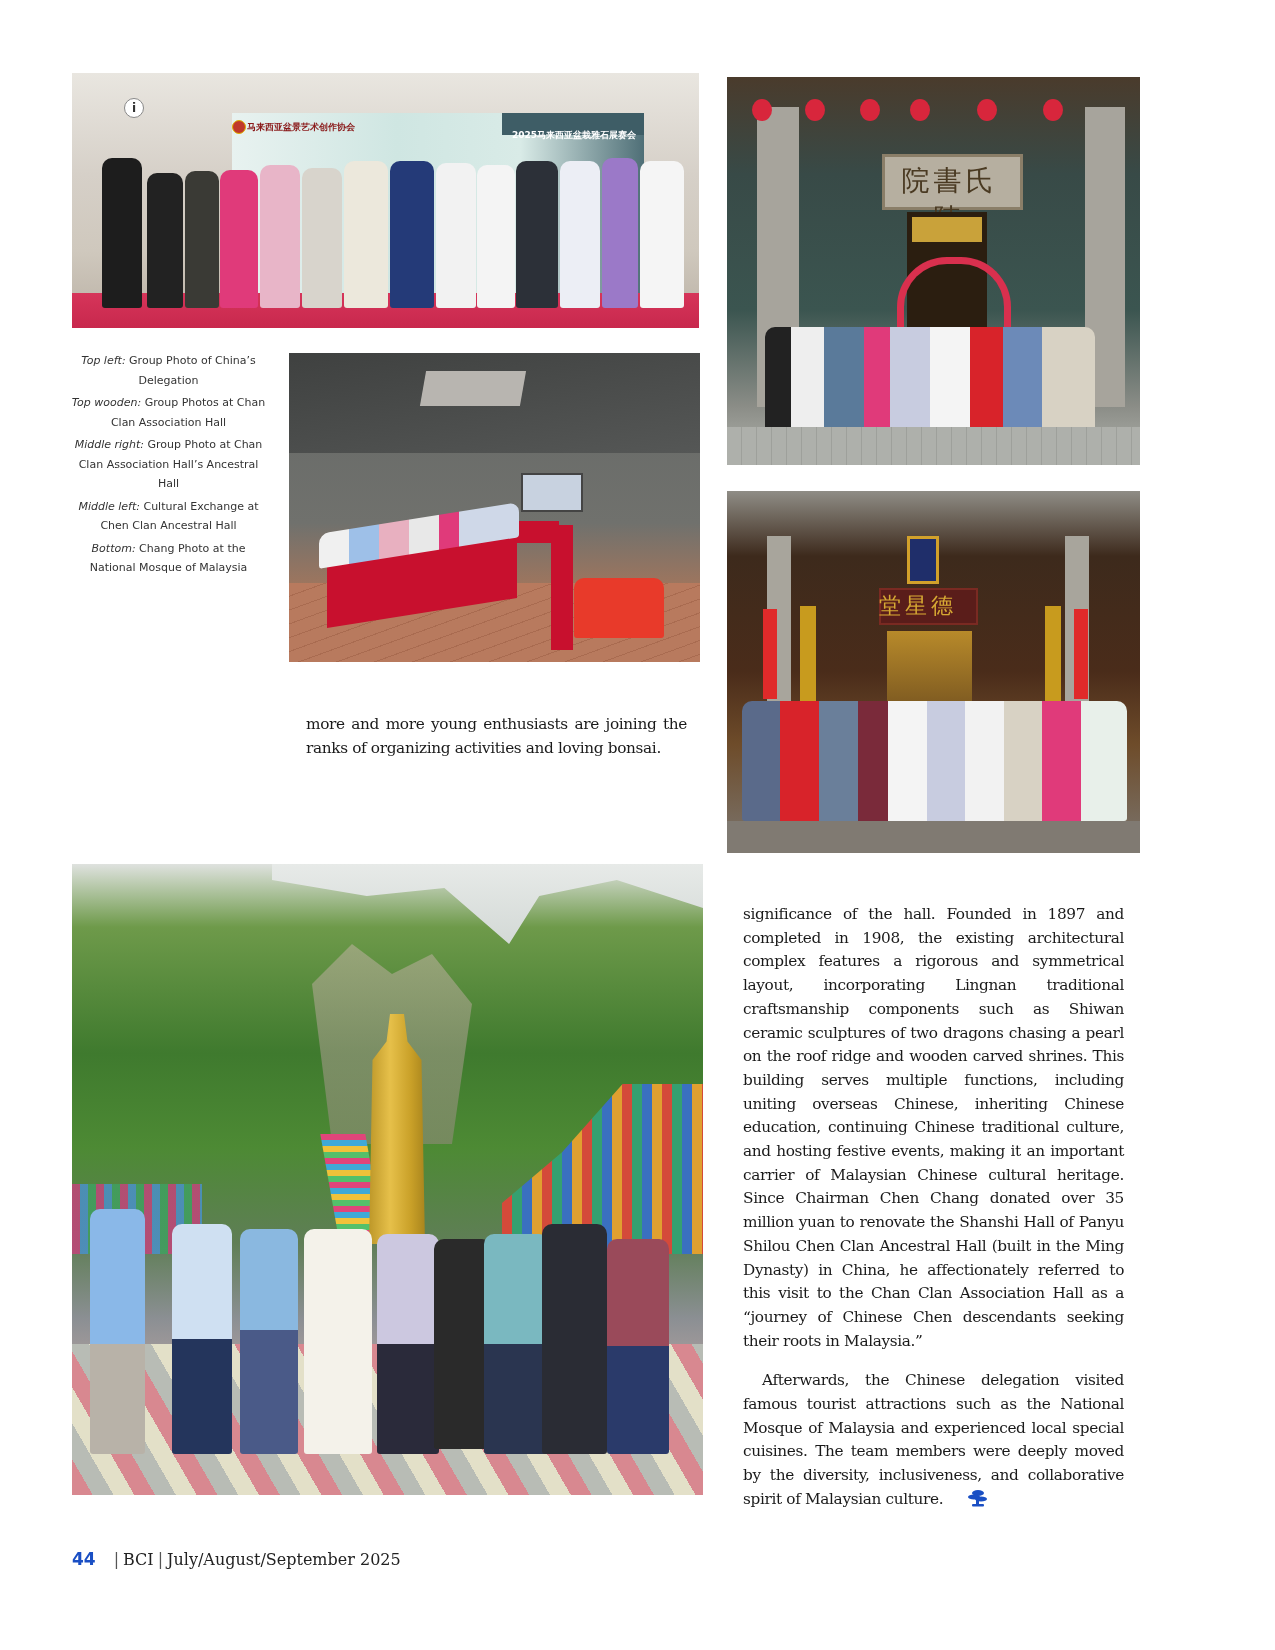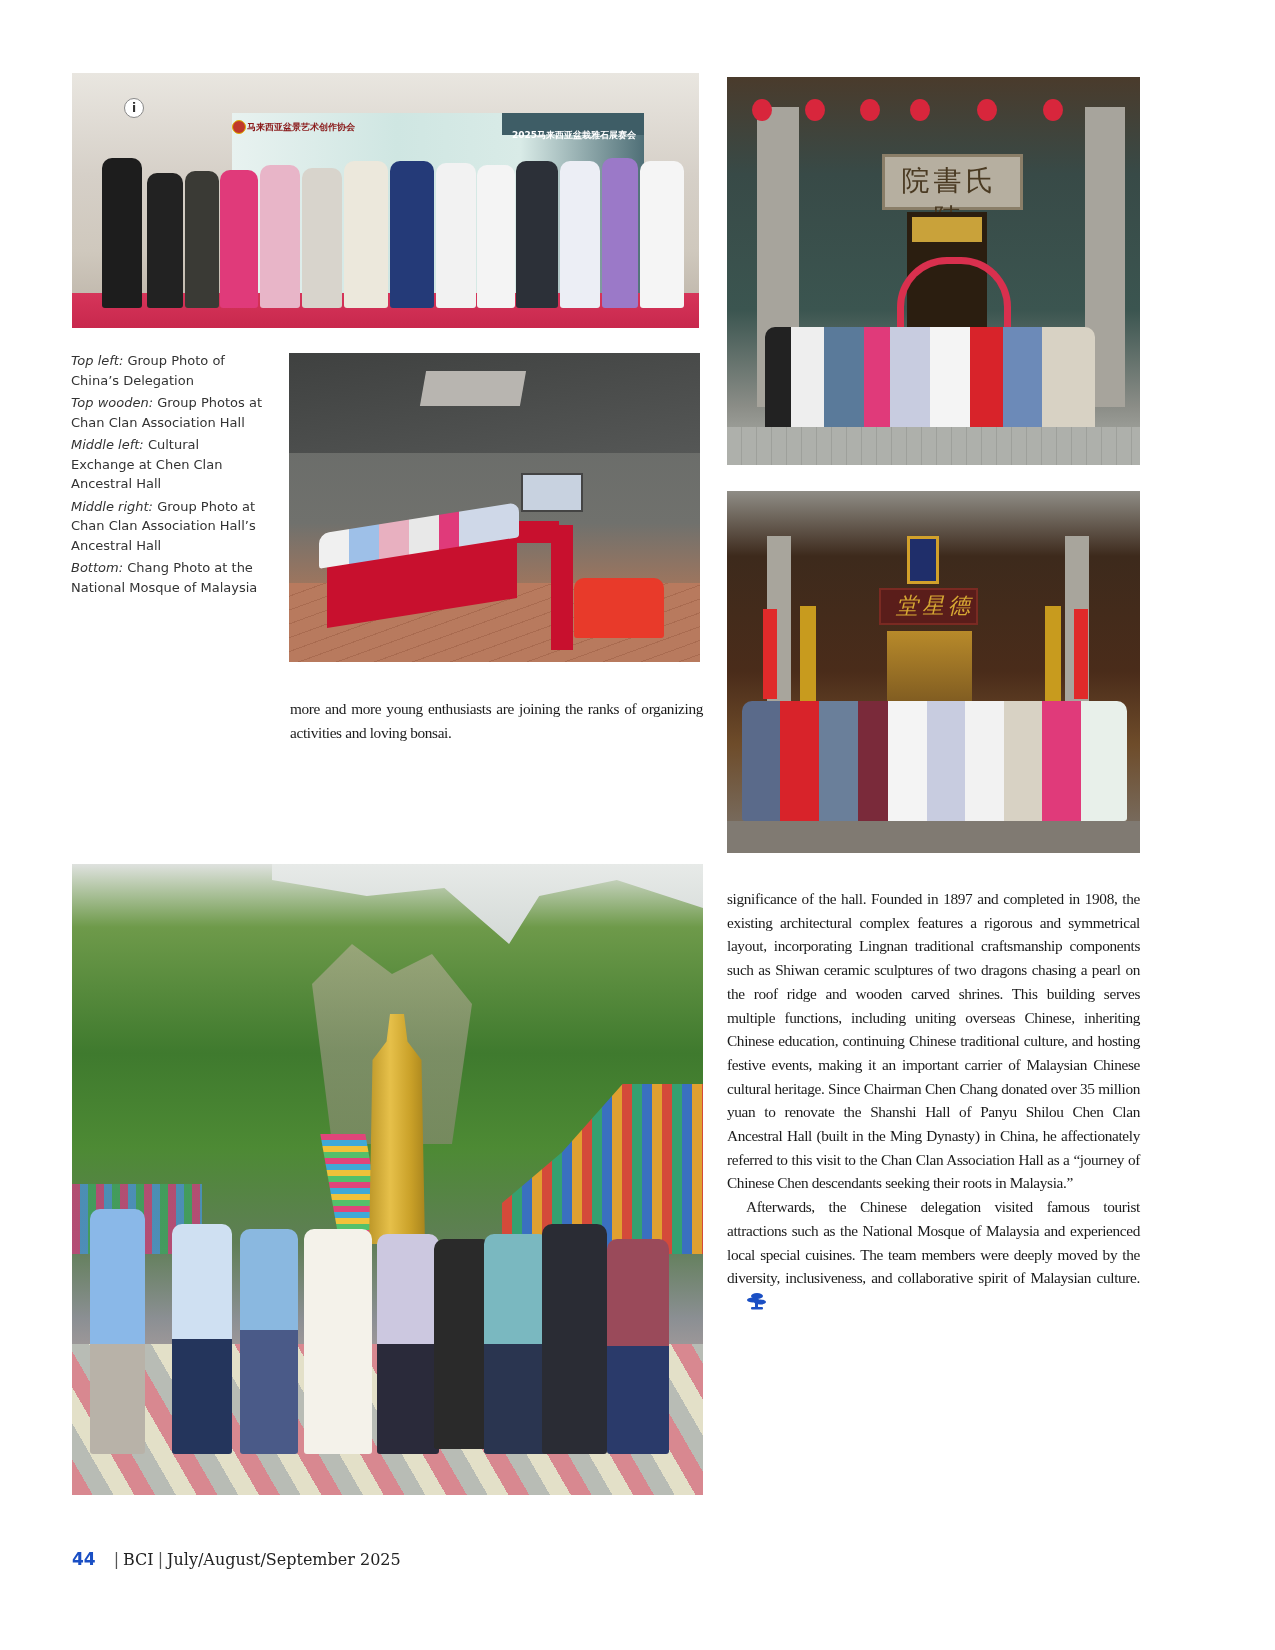--- a/index.html
+++ b/index.html
@@ -53,51 +53,51 @@
     
     #p4 { left: 727px; top: 491px; width: 413px; height: 362px;
       background: linear-gradient(180deg, #8f8d86 0%, #3d2a1c 18%, #4a2c1a 50%, #6e4c2a 70%, #7b7670 100%); }
     #p4 .pillar-l { left: 40px; top: 45px; width: 24px; height: 250px; background: #a8a59c; }
     #p4 .pillar-r { left: 338px; top: 45px; width: 24px; height: 250px; background: #a8a59c; }
     #p4 .gold-col-l { left: 73px; top: 115px; width: 16px; height: 160px; background: #c89b1e; }
     #p4 .gold-col-r { left: 318px; top: 115px; width: 16px; height: 160px; background: #c89b1e; }
     #p4 .couplet-l { left: 36px; top: 118px; width: 14px; height: 90px; background: #e02a2a; }
     #p4 .couplet-r { left: 347px; top: 118px; width: 14px; height: 90px; background: #e02a2a; }
     #p4 .sign { left: 152px; top: 97px; width: 95px; height: 33px; background: #5a1d1a; border: 2px solid #7a2a22; }
-    #p4 .sign-text { left: 152px; top: 100px; width: 95px; text-align: right; color: #d6a833; font-size: 22px; letter-spacing: 4px; font-style: italic; }
+    #p4 .sign-text { left: 152px; top: 100px; width: 95px; text-align: left; color: #d6a833; font-size: 22px; letter-spacing: 4px; }
     #p4 .small-plaque { left: 180px; top: 45px; width: 26px; height: 42px; background: #1f2e6a; border: 3px solid #d2a12b; }
     #p4 .shrine { left: 160px; top: 140px; width: 85px; height: 100px; background: linear-gradient(180deg, #b88a2a, #6a4a1e); }
     #p4 .floor { left: 0; top: 330px; width: 413px; height: 32px; background: #807a72; }
 
     
     #p5 { left: 72px; top: 864px; width: 631px; height: 631px;
       background: linear-gradient(180deg, #dfe2df 0%, #6e9a4a 10%, #3f7a2e 30%, #4d8a34 45%, #5f7e56 60%, #8b8f93 72%, #bfa8a4 85%, #c9a9a3 100%); }
     #p5 .sky { left: 200px; top: 0; width: 431px; height: 80px; background: linear-gradient(180deg, #e7eae8, #d3d9d6); clip-path: polygon(0 0, 100% 0, 100% 55%, 80% 20%, 62% 40%, 55% 100%, 40% 30%, 22% 40%, 0 20%); }
     #p5 .cliff { left: 220px; top: 80px; width: 200px; height: 200px; background: linear-gradient(180deg, #b8b09a, #918a7a); clip-path: polygon(10% 20%, 30% 0, 50% 15%, 70% 5%, 90% 30%, 80% 100%, 20% 100%); opacity: .6; }
     #p5 .statue { left: 290px; top: 150px; width: 70px; height: 230px; background: linear-gradient(90deg, #b08a1e, #e6c04a 40%, #c9a028 70%, #9a7818); clip-path: polygon(40% 0, 60% 0, 65% 12%, 85% 20%, 90% 100%, 10% 100%, 15% 20%, 35% 12%); }
     #p5 .stairs { left: 258px; top: 270px; width: 45px; height: 110px; background: repeating-linear-gradient(180deg, #e0457a 0 6px, #3fa9d6 6px 12px, #f0c23a 12px 18px, #54c06a 18px 24px); transform: skewX(10deg); }
     #p5 .temple-r { left: 430px; top: 220px; width: 201px; height: 170px; background: repeating-linear-gradient(90deg, #d44a3a 0 10px, #35a070 10px 20px, #3a70c0 20px 30px, #e0a030 30px 40px); clip-path: polygon(60% 0, 100% 0, 100% 100%, 0 100%, 0 70%, 30% 40%); }
     #p5 .temple-l { left: 0; top: 320px; width: 130px; height: 70px; background: repeating-linear-gradient(90deg, #c2457a 0 8px, #4a90c8 8px 16px, #40a060 16px 24px); opacity: .85; }
     #p5 .tile { left: 0; top: 480px; width: 631px; height: 151px; background: repeating-linear-gradient(60deg, #d88890 0 18px, #b8bcb5 18px 36px, #e3e0c8 36px 54px); }
 
     
     .caption {
       position: absolute; left: 71px; top: 351px; width: 195px;
-      font-family: "DejaVu Sans", sans-serif; font-size: 13px; line-height: 19.5px; color: #333;
+      font-family: "DejaVu Sans", sans-serif; font-size: 11px; line-height: 19.5px; color: #333; text-align: center;
     }
     .caption p { margin: 0 0 3px 0; }
     .caption em { font-style: italic; }
 
     
     .bodytext {
       position: absolute; font-family: "DejaVu Serif", serif;
       font-size: 15.3px; line-height: 23.7px; color: #1a1a1a; text-align: justify;
       letter-spacing: -0.35px;
     }
-    .bodytext p { margin: 0; font-family: Liberation Serif, serif; }
+    .bodytext p { margin: 16px; }
     .indent { text-indent: 19px; }
     #text-a { left: 290px; top: 697px; width: 413px; }
     #text-b { left: 727px; top: 887px; width: 413px; }
     .bonsai-mark { display: inline-block; width: 22px; height: 18px; vertical-align: -3px; }
 
     
     .footer { position: absolute; left: 72px; top: 1549px; font-size: 16px; font-family: "DejaVu Serif", serif; color: #222; }
     .page-num { font-family: "DejaVu Sans", sans-serif; font-weight: bold; color: #1a4fc4; margin-right: 14px; font-size: 17px; }
     .sep { color: #555; margin: 0 4px; }
   </style>
@@ -189,22 +189,22 @@
   <div class="person" style="left:305px;top:370px;width:62px;height:220px;background:linear-gradient(180deg,#ccc8e0 0 50%,#2a2a3a 50% 100%)"></div>
   <div class="person" style="left:362px;top:375px;width:58px;height:210px;background:#2a2a2a"></div>
   <div class="person" style="left:412px;top:370px;width:65px;height:220px;background:linear-gradient(180deg,#7ab8c0 0 50%,#2a3550 50% 100%)"></div>
   <div class="person" style="left:470px;top:360px;width:65px;height:230px;background:linear-gradient(180deg,#2a2c34 0 100%)"></div>
   <div class="person" style="left:535px;top:375px;width:62px;height:215px;background:linear-gradient(180deg,#9a4a5a 0 50%,#2a3a6a 50% 100%)"></div>
 </div>
 
 <div class="caption">
   <p><em>Top left:</em> <span>Group Photo of China’s Delegation</span></p>
   <p><em>Top wooden:</em> <span>Group Photos at Chan Clan Association Hall</span></p>
+  <p><em>Middle right:</em> <span>Group Photo at Chan Clan Association Hall’s Ancestral Hall</span></p>
   <p><em>Middle left:</em> <span>Cultural Exchange at Chen Clan Ancestral Hall</span></p>
-  <p><em>Middle right:</em> <span>Group Photo at Chan Clan Association Hall’s Ancestral Hall</span></p>
   <p><em>Bottom:</em> <span>Chang Photo at the National Mosque of Malaysia</span></p>
 </div>
 
 <div class="bodytext" id="text-a">
   <p>more and more young enthusiasts are joining the ranks of organizing activities and loving bonsai.</p>
 </div>
 
 <div class="bodytext" id="text-b">
   <p>significance of the hall. Founded in 1897 and completed in 1908, the existing architectural complex features a rigorous and symmetrical layout, incorporating Lingnan traditional craftsmanship components such as Shiwan ceramic sculptures of two dragons chasing a pearl on the roof ridge and wooden carved shrines. This building serves multiple functions, including uniting overseas Chinese, inheriting Chinese education, continuing Chinese traditional culture, and hosting festive events, making it an important carrier of Malaysian Chinese cultural heritage. Since Chairman Chen Chang donated over 35 million yuan to renovate the Shanshi Hall of Panyu Shilou Chen Clan Ancestral Hall (built in the Ming Dynasty) in China, he affectionately referred to this visit to the Chan Clan Association Hall as a “journey of Chinese Chen descendants seeking their roots in Malaysia.”</p>
   <p class="indent"><span>Afterwards, the Chinese delegation visited famous tourist attractions such as the National Mosque of Malaysia and experienced local special cuisines. The team members were deeply moved by the diversity, inclusiveness, and collaborative spirit of Malaysian culture.</span>

